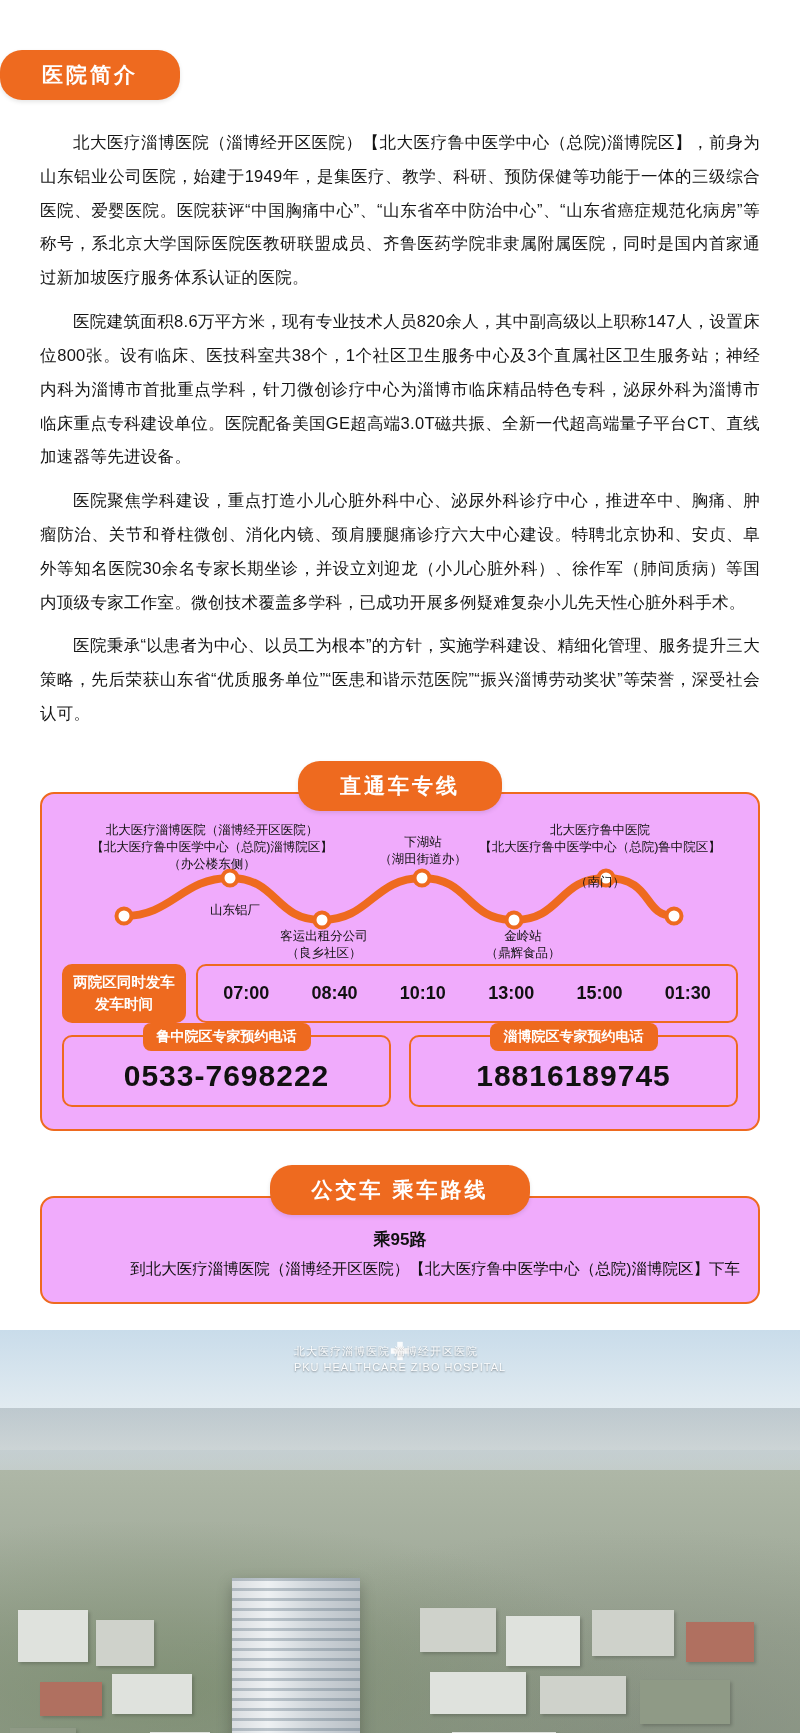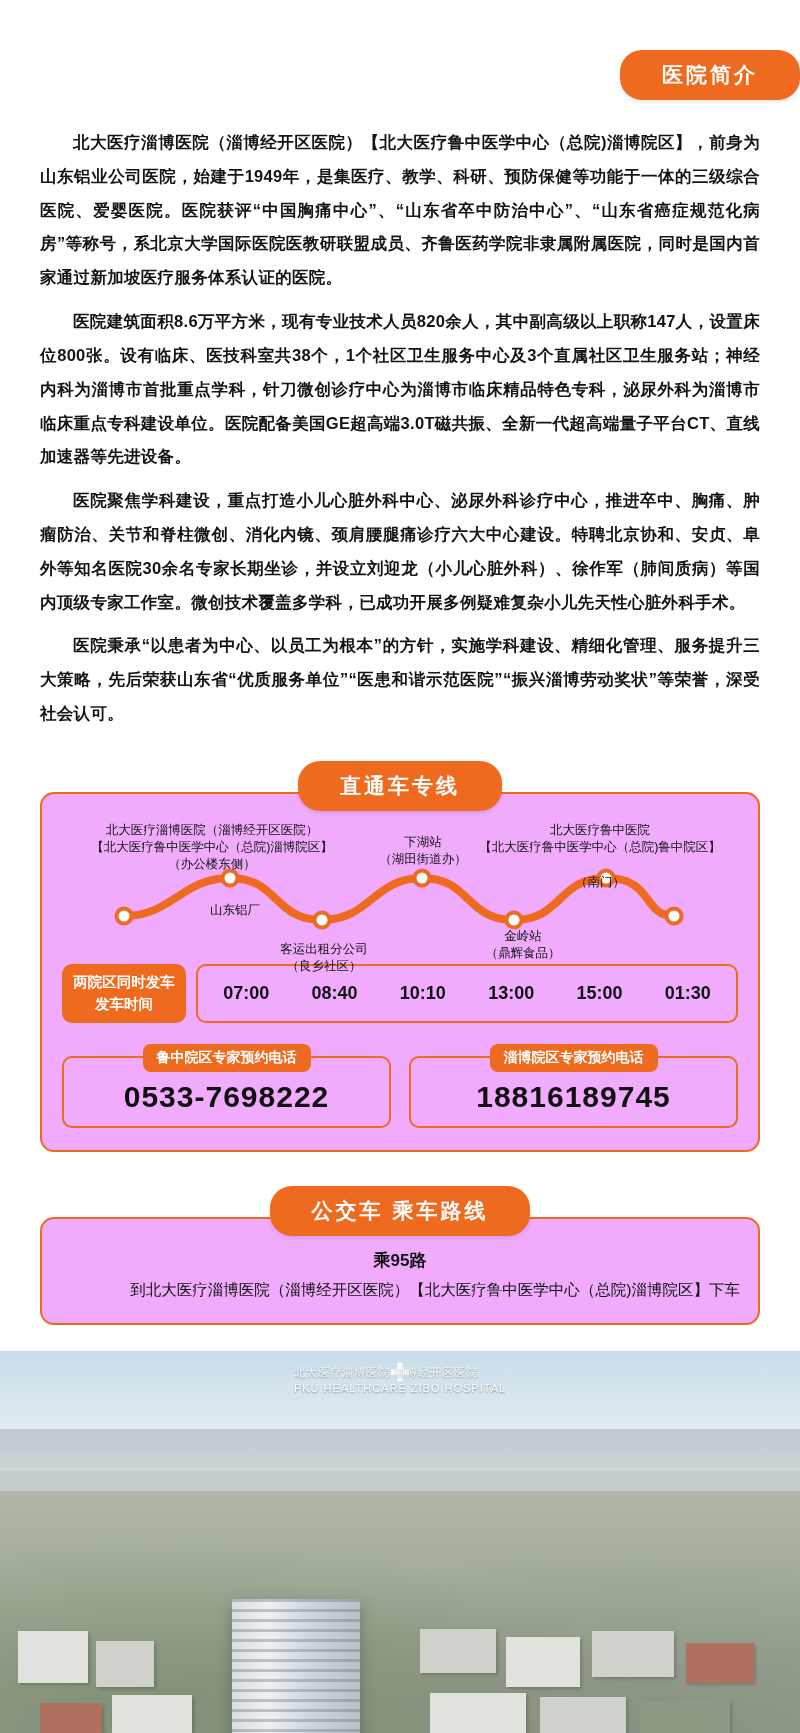--- a/index.html
+++ b/index.html
@@ -11,21 +11,21 @@
   }
   .page {
     width: 800px;
     min-height: 1733px;
     position: relative;
     background: #ffffff;
     overflow: hidden;
   }
 
   
-  .pill-wrap { display: flex; justify-content: flex-end; }
+  .pill-wrap { display: flex; justify-content: flex-start; }
   .pill {
     background: #ee6a1f;
     color: #ffffff;
     font-size: 21px;
     font-weight: bold;
     letter-spacing: 3px;
     padding: 11px 42px;
     border-radius: 22px 22px 22px 22px;
     box-shadow: 0 2px 4px rgba(0,0,0,0.10);
   }
@@ -35,21 +35,20 @@
     padding: 26px 40px 0 40px;
   }
   .intro p {
     font-size: 16.5px;
     line-height: 2.05;
     text-align: justify;
     text-indent: 2em;
     letter-spacing: 0.3px;
     color: #141414;
     margin-bottom: 10px;
-    font-weight: bold;
   }
 
   
   .card {
     margin: 0 40px;
     border: 2px solid #ee6a1f;
     border-radius: 14px;
     position: relative;
     background: #f0abfc;
   }
@@ -110,21 +109,21 @@
     font-size: 18px;
     font-weight: bold;
     color: #111;
     padding: 6px 4px;
   }
 
   
   .phones {
     display: flex;
     gap: 18px;
-    margin-top: 33px;
+    margin-top: 12px;
   }
   .phone-box {
     flex: 1;
     border: 2px solid #ee6a1f;
     border-radius: 10px;
     padding: 22px 10px 12px 10px;
     position: relative;
     text-align: center;
   }
   .phone-cap {
@@ -251,21 +250,21 @@
         <div class="route-label" style="left:-10px; top:-6px; width:320px;">
           <div>北大医疗淄博医院（淄博经开区医院）</div>
           <div>【北大医疗鲁中医学中心（总院)淄博院区】</div>
           <div>（办公楼东侧）</div>
         </div>
 
         <div class="route-label" style="left:128px; top:74px; width:90px;">
           <div>山东铝厂</div>
         </div>
 
-        <div class="route-label" style="left:182px; top:113px; width:160px;">
+        <div class="route-label" style="left:182px; top:100px; width:160px;">
           <div>客运出租分公司</div>
           <div>（良乡社区）</div>
         </div>
 
         <div class="route-label" style="left:296px; top:6px; width:130px;">
           <div>下湖站</div>
           <div>（湖田街道办）</div>
         </div>
 
         <div class="route-label" style="left:396px; top:100px; width:130px;">

